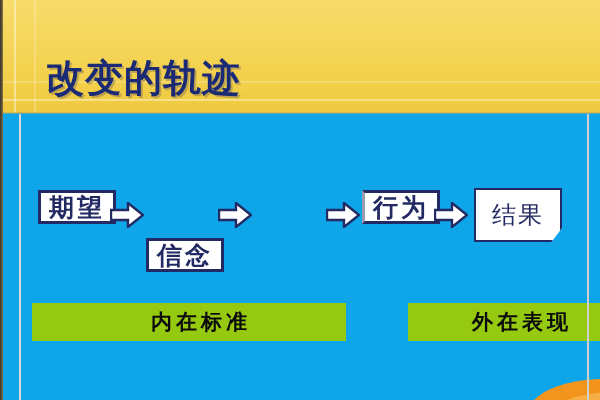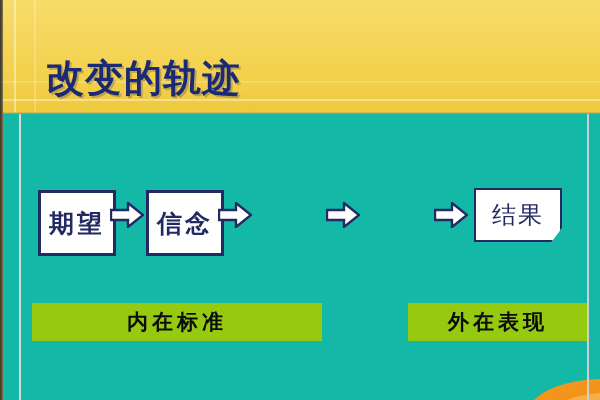--- a/index.html
+++ b/index.html
@@ -5,21 +5,21 @@
   html, body {
     margin: 0;
     padding: 0;
     background: #ffffff;
   }
   #slide {
     position: relative;
     width: 600px;
     height: 400px;
     overflow: hidden;
-    background: #14b8a6;
+    background: #0ea5e9;
     font-family: "DejaVu Sans", "Liberation Sans", sans-serif;
   }
 
   
   .edge-strip-left {
     position: absolute;
     left: 0; top: 0;
     width: 3px; height: 400px;
     background: linear-gradient(90deg, #3a3528 0%, #5a5038 55%, #8a7b4a 100%);
     z-index: 40;
@@ -87,21 +87,21 @@
   
   .flow-row {
     position: absolute;
     left: 32px; top: 190px;
     width: 536px; height: 54px;
     z-index: 20;
   }
   .flow-node {
     position: absolute;
     top: 0;
-    height: 66px;
+    height: 34px;
     box-sizing: border-box;
     border: 3px solid #232a63;
     background: #ffffff;
     display: flex;
     align-items: center;
     justify-content: center;
     color: #232a63;
     font-weight: bold;
     font-size: 25px;
     letter-spacing: 3px;
@@ -132,20 +132,21 @@
     height: 38px;
     background: #96ca10;
     display: flex;
     align-items: center;
     justify-content: center;
     color: #0b0b0b;
     font-weight: bold;
     font-size: 21px;
     letter-spacing: 4px;
     z-index: 20;
+    padding-left: 24px;
   }
   #green-bar-internal { left: 32px; width: 290px; }
   #green-bar-external { left: 380px; width: 180px; margin-left: 28px; }
 
   
   .corner-swoosh {
     position: absolute;
     left: 528px; top: 379px;
     width: 150px; height: 70px;
     border-radius: 50%;
@@ -180,35 +181,36 @@
   <div class="flow-row">
 
     <div class="flow-node" id="flow-node-0" style="left:6px; width:78px;">期望</div>
 
     <div class="flow-arrow" style="left:78px;">
       <svg width="34" height="26" viewBox="0 0 34 26">
         <polygon points="1,8 18,8 18,1 33,13 18,25 18,18 1,18" fill="#ffffff" stroke="#232a63" stroke-width="2.4" stroke-linejoin="miter"></polygon>
       </svg>
     </div>
 
-    <div class="flow-node" id="flow-node-1" style="left:114px; width:78px;">信念</div>
+    <div class="flow-node" id="flow-node-1" style="left:114px; width:78px;margin-top:48px;">信念</div>
 
     <div class="flow-arrow" style="left:186px;">
       <svg width="34" height="26" viewBox="0 0 34 26">
         <polygon points="1,8 18,8 18,1 33,13 18,25 18,18 1,18" fill="#ffffff" stroke="#232a63" stroke-width="2.4" stroke-linejoin="miter"></polygon>
       </svg>
     </div>
 
 
     <div class="flow-arrow" style="left:294px;">
       <svg width="34" height="26" viewBox="0 0 34 26">
         <polygon points="1,8 18,8 18,1 33,13 18,25 18,18 1,18" fill="#ffffff" stroke="#232a63" stroke-width="2.4" stroke-linejoin="miter"></polygon>
       </svg>
     </div>
 
+    <div class="flow-node ghost-edge" id="flow-node-3" style="left:330px; width:78px;">行为</div>
 
     <div class="flow-arrow" style="left:402px;">
       <svg width="34" height="26" viewBox="0 0 34 26">
         <polygon points="1,8 18,8 18,1 33,13 18,25 18,18 1,18" fill="#ffffff" stroke="#232a63" stroke-width="2.4" stroke-linejoin="miter"></polygon>
       </svg>
     </div>
 
     <div class="flow-node folded" id="flow-node-4" style="left:442px; width:88px; top:-2px; height:54px;">结果</div>
   </div>
 

